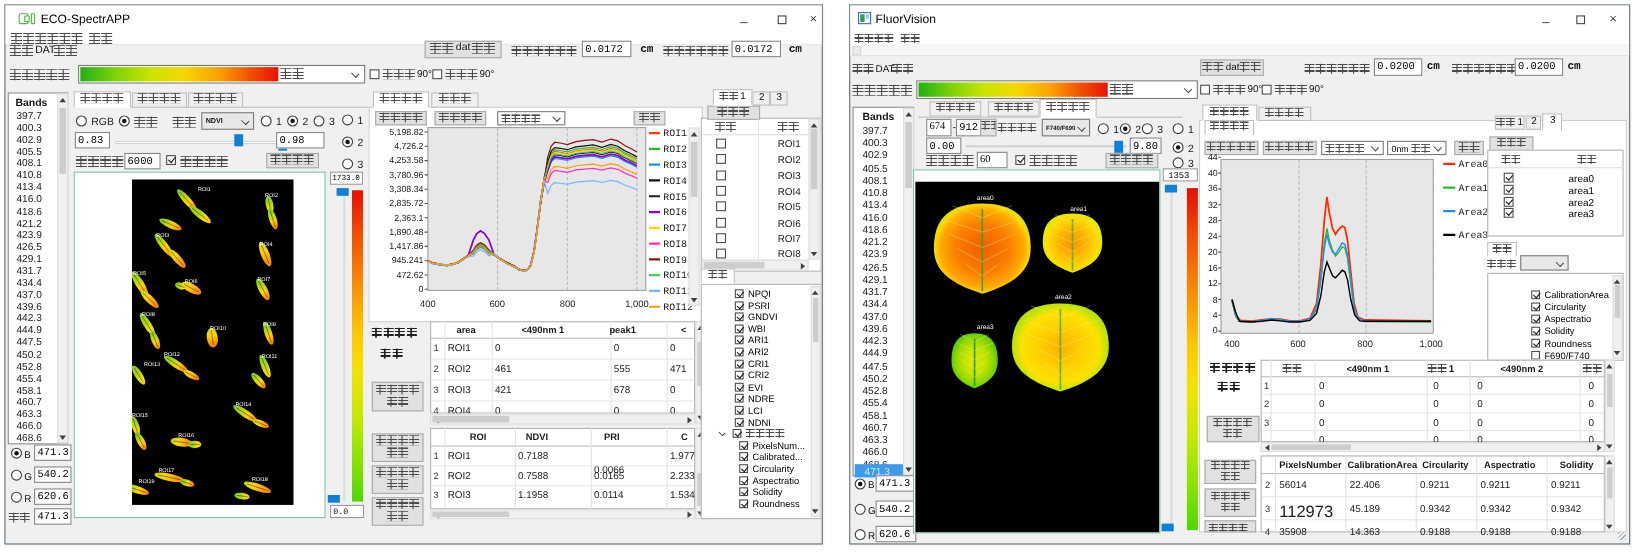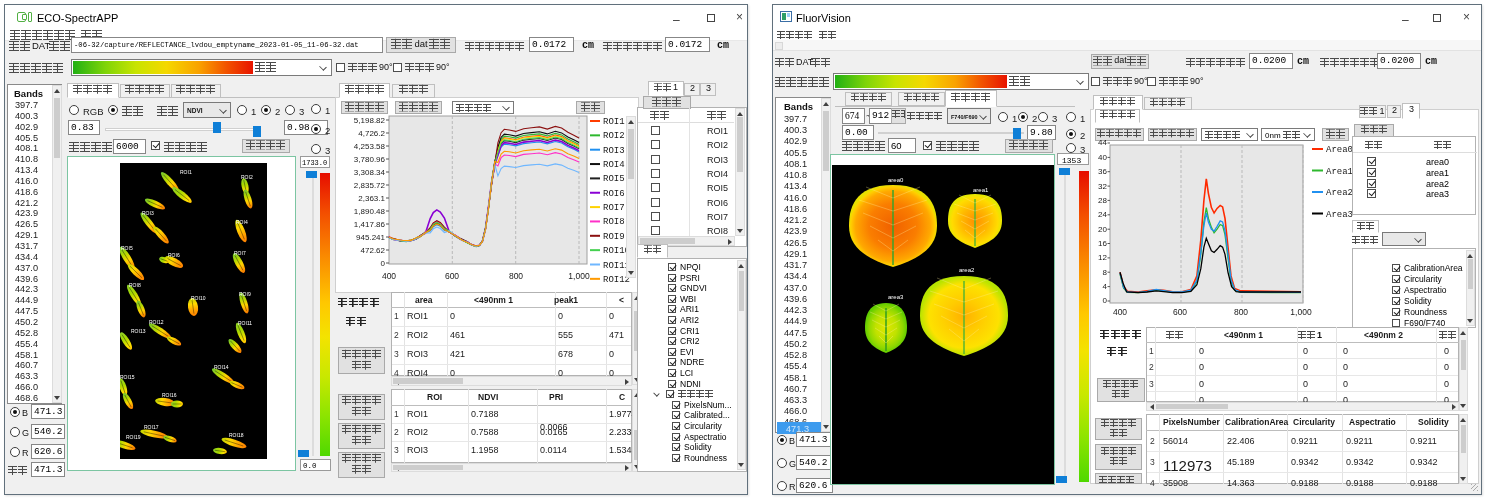--- a/index.html
+++ b/index.html
@@ -34,23 +34,20 @@
     </div>
 <span class="t" style="left:32px;top:8px;font-size:11px;color:#000">ECO-SpectrAPP</span>
 <span class="t" style="left:668px;top:9px;font-size:12px;color:#333">–</span>
 <div class="a" style="left:702px;top:9px;width:8px;height:8px;border:1px solid #444"></div>
 <span class="t" style="left:731px;top:6px;font-size:12px;color:#444">×</span>
 <span class="zz" style="left:5px;top:25px"><i class="z"></i><i class="z"></i><i class="z"></i><i class="z"></i><i class="z"></i><i class="z"></i></span>
     <span class="zz" style="left:76px;top:25px"><i class="z"></i><i class="z"></i></span>
 <div class="a" style="left:0px;top:35px;width:742px;height:1px;background:#e8e8e8"></div>
 <span class="zz" style="left:4px;top:36px"><i class="z"></i><i class="z"></i><span class="lat">DAT</span></span>
     <span class="zz" style="left:44px;top:36px"><i class="z"></i><i class="z"></i></span>
-<div class="a" style="left:66px;top:32px;width:312px;height:16px;background:#fff;border:1px solid #878787;overflow:hidden">
-      <span style="position:absolute;left:2px;top:50%;transform:translateY(-54%);font-size:7.2px;font-family:'Liberation Mono',monospace;white-space:pre">-06-32/capture/REFLECTANCE_lvdou_emptyname_2023-01-05_11-06-32.dat</span>
-    </div>
 <div class="a btn" style="left:381px;top:32px;width:70px;height:16px;font-size:10px">
       <div class="c2"><i class="z"></i><i class="z"></i><span class="lat">dat</span><i class="z"></i><i class="z"></i></div>
     </div>
 <span class="zz" style="left:460px;top:37px"><i class="y"></i><i class="y"></i><i class="y"></i><i class="y"></i><i class="y"></i><i class="y"></i></span>
 <div class="a" style="left:524px;top:32px;width:45px;height:15px;background:#fff;border:1px solid #878787;overflow:hidden">
       <span style="position:absolute;left:2px;top:50%;transform:translateY(-54%);font-size:9.5px;font-family:'Liberation Mono',monospace;white-space:pre">0.0172</span>
     </div>
 <span class="t" style="left:577px;top:36px;font-size:10px;color:#111;font-weight:bold;font-family:'Liberation Mono',monospace">cm</span>
 <span class="zz" style="left:598px;top:37px"><i class="y"></i><i class="y"></i><i class="y"></i><i class="y"></i><i class="y"></i><i class="y"></i></span>
 <div class="a" style="left:660px;top:32px;width:45px;height:15px;background:#fff;border:1px solid #878787;overflow:hidden">
@@ -148,21 +145,21 @@
 <b class="rd" style="left:280px;top:100px;width:10px;height:10px"></b>
     <span class="t" style="left:294px;top:102px;font-size:9.5px;color:#1a1a1a">3</span>
 <b class="rd" style="left:306px;top:99px;width:10px;height:10px"></b>
     <span class="t" style="left:320px;top:101px;font-size:9.5px;color:#1a1a1a">1</span>
 <div class="a" style="left:63px;top:115px;width:32px;height:15px;background:#fff;border:1px solid #878787;overflow:hidden">
       <span style="position:absolute;left:2px;top:50%;transform:translateY(-54%);font-size:9.5px;font-family:'Liberation Mono',monospace;white-space:pre">0.83</span>
     </div>
 <div class="a" style="left:100px;top:123px;width:156px;height:3px;background:#fff;border:1px solid #d0d0d0"></div>
 <div class="a" style="left:208px;top:117px;width:8px;height:11px;background:#0f7fd7"></div>
 <div class="a" style="left:248px;top:121px;width:8px;height:11px;background:#0f7fd7"></div>
-<div class="a" style="left:279px;top:115px;width:44px;height:15px;background:#fff;border:1px solid #878787;overflow:hidden">
+<div class="a" style="left:246px;top:115px;width:44px;height:15px;background:#fff;border:1px solid #878787;overflow:hidden">
       <span style="position:absolute;left:2px;top:50%;transform:translateY(-54%);font-size:9.5px;font-family:'Liberation Mono',monospace;white-space:pre">0.98</span>
     </div>
 <b class="rd s" style="left:306px;top:119px;width:10px;height:10px"></b>
     <span class="t" style="left:320px;top:121px;font-size:9.5px;color:#1a1a1a">2</span>
 <span class="zz" style="left:64px;top:137px"><i class="z"></i><i class="z"></i><i class="z"></i><i class="z"></i></span>
 <div class="a" style="left:108px;top:134px;width:33px;height:15px;background:#fff;border:1px solid #878787;overflow:hidden">
       <span style="position:absolute;left:2px;top:50%;transform:translateY(-54%);font-size:9.5px;font-family:'Liberation Mono',monospace;white-space:pre">6000</span>
     </div>
 <b class="ck c" style="left:146px;top:136px;width:9px;height:9px"></b>
 <span class="zz" style="left:159px;top:137px"><i class="z"></i><i class="z"></i><i class="z"></i><i class="z"></i></span>
@@ -771,21 +768,21 @@
     </div>
 <div class="a" style="left:105px;top:127px;width:146px;height:2px;background:#fff;border:1px solid #d0d0d0"></div>
 <div class="a" style="left:240px;top:123px;width:8px;height:11px;background:#0f7fd7"></div>
 <div class="a" style="left:254px;top:120px;width:29px;height:15px;background:#fff;border:1px solid #878787;overflow:hidden">
       <span style="position:absolute;left:2px;top:50%;transform:translateY(-54%);font-size:9.5px;font-family:'Liberation Mono',monospace;white-space:pre">9.80</span>
     </div>
 <b class="rd s" style="left:293px;top:124px;width:10px;height:10px"></b>
     <span class="t" style="left:307px;top:126px;font-size:9.5px;color:#1a1a1a">2</span>
 <span class="zz" style="left:69px;top:136px"><i class="z"></i><i class="z"></i><i class="z"></i><i class="z"></i></span>
 <div class="a" style="left:115px;top:133px;width:28px;height:15px;background:#fff;border:1px solid #878787;overflow:hidden">
-      <span style="position:absolute;left:2px;top:50%;transform:translateY(-54%);font-size:9.5px;font-family:Liberation Sans, sans-serif;white-space:pre">60</span>
+      <span style="position:absolute;left:2px;top:50%;transform:translateY(-54%);font-size:9.5px;font-family:Liberation Serif, serif;white-space:pre">60</span>
     </div>
 <b class="ck c" style="left:150px;top:136px;width:9px;height:9px"></b>
 <span class="zz" style="left:163px;top:136px"><i class="z"></i><i class="z"></i><i class="z"></i><i class="z"></i></span>
 <div class="a btn" style="left:232px;top:134px;width:48px;height:14px;font-size:9px">
       <div class="c2"><i class="y"></i><i class="y"></i><i class="y"></i><i class="y"></i></div>
     </div>
 <b class="rd" style="left:293px;top:138px;width:10px;height:10px"></b>
     <span class="t" style="left:307px;top:140px;font-size:9.5px;color:#1a1a1a">3</span>
 <div class="a" style="left:284px;top:148px;width:32px;height:12px;background:#fff;border:1px solid #9a9a9a">
       <span style="position:absolute;left:4px;top:2px;font-size:8px;font-family:Liberation Mono,monospace">1353</span>

